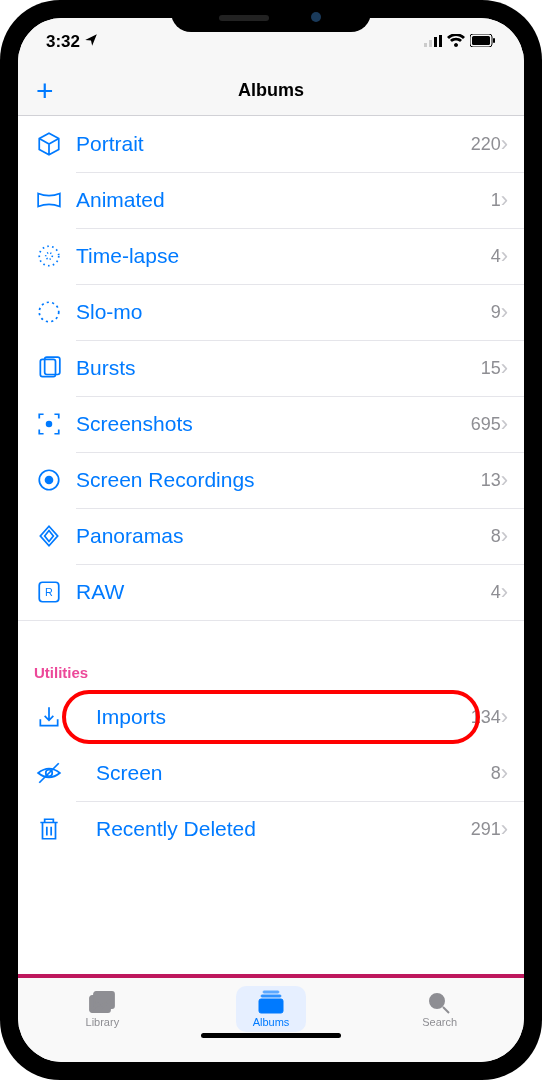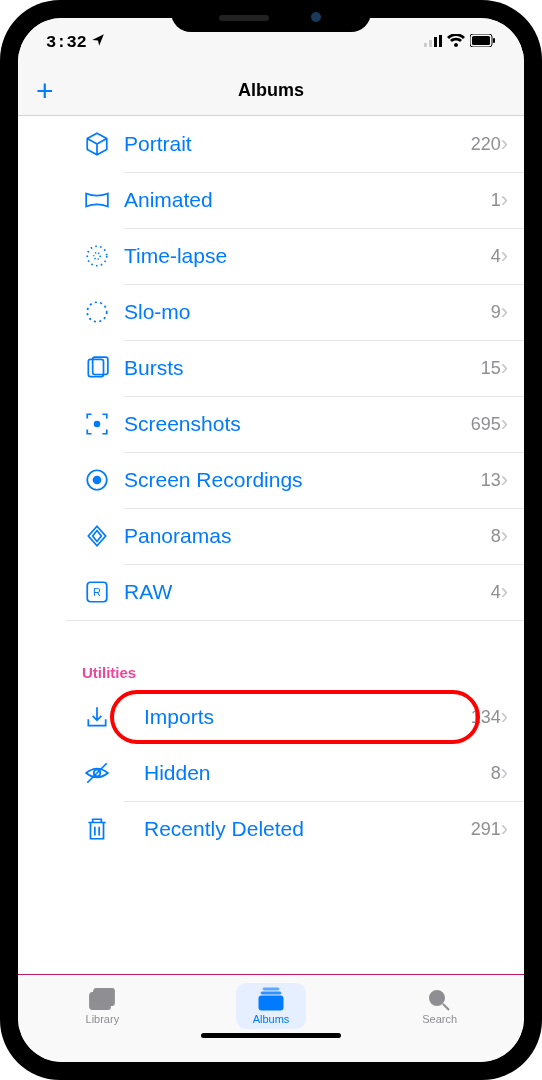--- a/index.html
+++ b/index.html
@@ -3,39 +3,39 @@
 <meta charset="utf-8">
 <style>
 * { box-sizing: border-box; margin: 0; padding: 0; }
 body { font-family: -apple-system, BlinkMacSystemFont, "Helvetica Neue", Arial, sans-serif; background: #fff; width: 542px; height: 1080px; overflow: hidden; }
 .phone-frame { width: 542px; height: 1080px; background: #000; border-radius: 60px; padding: 18px; position: relative; }
 .screen { width: 100%; height: 100%; background: #fff; border-radius: 44px; overflow: hidden; position: relative; display: flex; flex-direction: column; }
 .notch { position: absolute; top: 0; left: 50%; transform: translateX(-50%); width: 200px; height: 32px; background: #000; border-radius: 0 0 20px 20px; z-index: 100; }
 .notch::before { content:""; position:absolute; left:48px; top:15px; width:50px; height:6px; border-radius:3px; background:#222; }
 .notch::after { content:""; position:absolute; left:140px; top:12px; width:10px; height:10px; border-radius:50%; background:#1a3a5a; }
 .status-bar { height: 48px; display: flex; justify-content: space-between; align-items: center; padding: 0 28px; font-size: 17px; font-weight: 600; position: relative; z-index: 50; background: #f7f7f7; }
-.status-left { display: flex; align-items: flex-end; gap: 4px; font-family: Liberation Mono, monospace; }
+.status-left { display: flex; align-items: flex-end; gap: 4px; }
 .status-right { display: flex; align-items: center; gap: 5px; }
 .nav-bar { height: 50px; display: flex; align-items: center; justify-content: center; position: relative; background: #f7f7f7; border-bottom: 1px solid #d1d1d6; }
 .nav-title { font-size: 18px; font-weight: 600; }
 .nav-plus { position: absolute; left: 18px; color: #007aff; font-size: 30px; font-weight: 300; line-height:1; }
-.content { flex: 1; overflow-y: hidden; background: #fff; padding-left: 48px; }
+.content { flex: 1; overflow-y: hidden; background: #fff; }
 .row { display: flex; align-items: center; height: 56px; padding: 0 16px; position: relative; }
 .row + .row::before { content:""; position:absolute; top:0; left:58px; right:0; height:1px; background:#e5e5ea; }
 .row.first-util::before{ display:none;}
 .media-divider{ height:36px; border-top:1px solid #e5e5ea;}
 .icon-slot { width: 30px; height: 30px; display: flex; align-items: center; justify-content: center; color: #007aff; flex-shrink:0; }
 .icon-slot svg{ width:26px; height:26px; stroke:#007aff; fill:none; stroke-width:1.6;}
 .label { flex: 1; font-size: 21px; color: #007aff; margin-left: 12px; }
 .label.util{ color:#007aff;margin-left:32px;}
 .count { font-size: 18px; color: #8e8e93; }
 .chev { color: #c7c7cc; font-size: 22px; }
 .section-header { font-size: 15px; font-weight: 700; padding: 8px 16px 8px; color:#ec4899;}
 .highlight { position: absolute; left: 44px; right: 44px; border: 4px solid #ff0000; border-radius: 28px; height: 54px; z-index:60; pointer-events:none;}
-.tab-bar { height: 88px; display: flex; justify-content: space-around; align-items: flex-start; padding-top: 8px; background: #f9f9f9; border-top: 1px solid #be185d; }
+.tab-bar { height: 88px; display: flex; justify-content: space-around; align-items: flex-start; padding-top: 8px; background: #f9f9f9; border-top: 4px solid #be185d; }
 .tab { display: flex; flex-direction: column; align-items: center; gap: 2px; color: #8e8e93; font-size: 11px; width: 70px; padding:4px 0; border-radius:10px;}
 .tab.active { color: #007aff; }
 .tab.active.bg{ background:#e6efff;}
 .tab svg{ width:28px; height:24px; fill: currentColor; stroke:currentColor;}
 .home-indicator { position: absolute; bottom: 24px; left: 50%; transform: translateX(-50%); width: 140px; height: 5px; background: #000; border-radius: 3px; z-index: 200; }
 .loc-arrow{ display:inline-block; transform:rotate(0deg);}
 </style>
 </head>
 <body>
 
@@ -210,21 +210,21 @@
       </div>
 
       <div class="row">
         <span class="icon-slot">
             <svg viewBox="0 0 24 24">
               <path d="M2 12 Q12 4 22 12 Q12 20 2 12 Z"></path>
               <circle cx="12" cy="12" r="3"></circle>
               <line x1="3" y1="21" x2="21" y2="3"></line>
             </svg>
           </span>
-        <span class="label util">Hidden</span>
+        <span class="label util">Screen</span>
         <span class="count">8</span>
         <span class="chev">›</span>
       </div>
 
       <div class="row">
         <span class="icon-slot">
             <svg viewBox="0 0 24 24">
               <path d="M4 6 L20 6 M8 6 L8 3 L16 3 L16 6 M6 6 L6 21 L18 21 L18 6 M10 10 L10 18 M14 10 L14 18"></path>
             </svg>
           </span>

